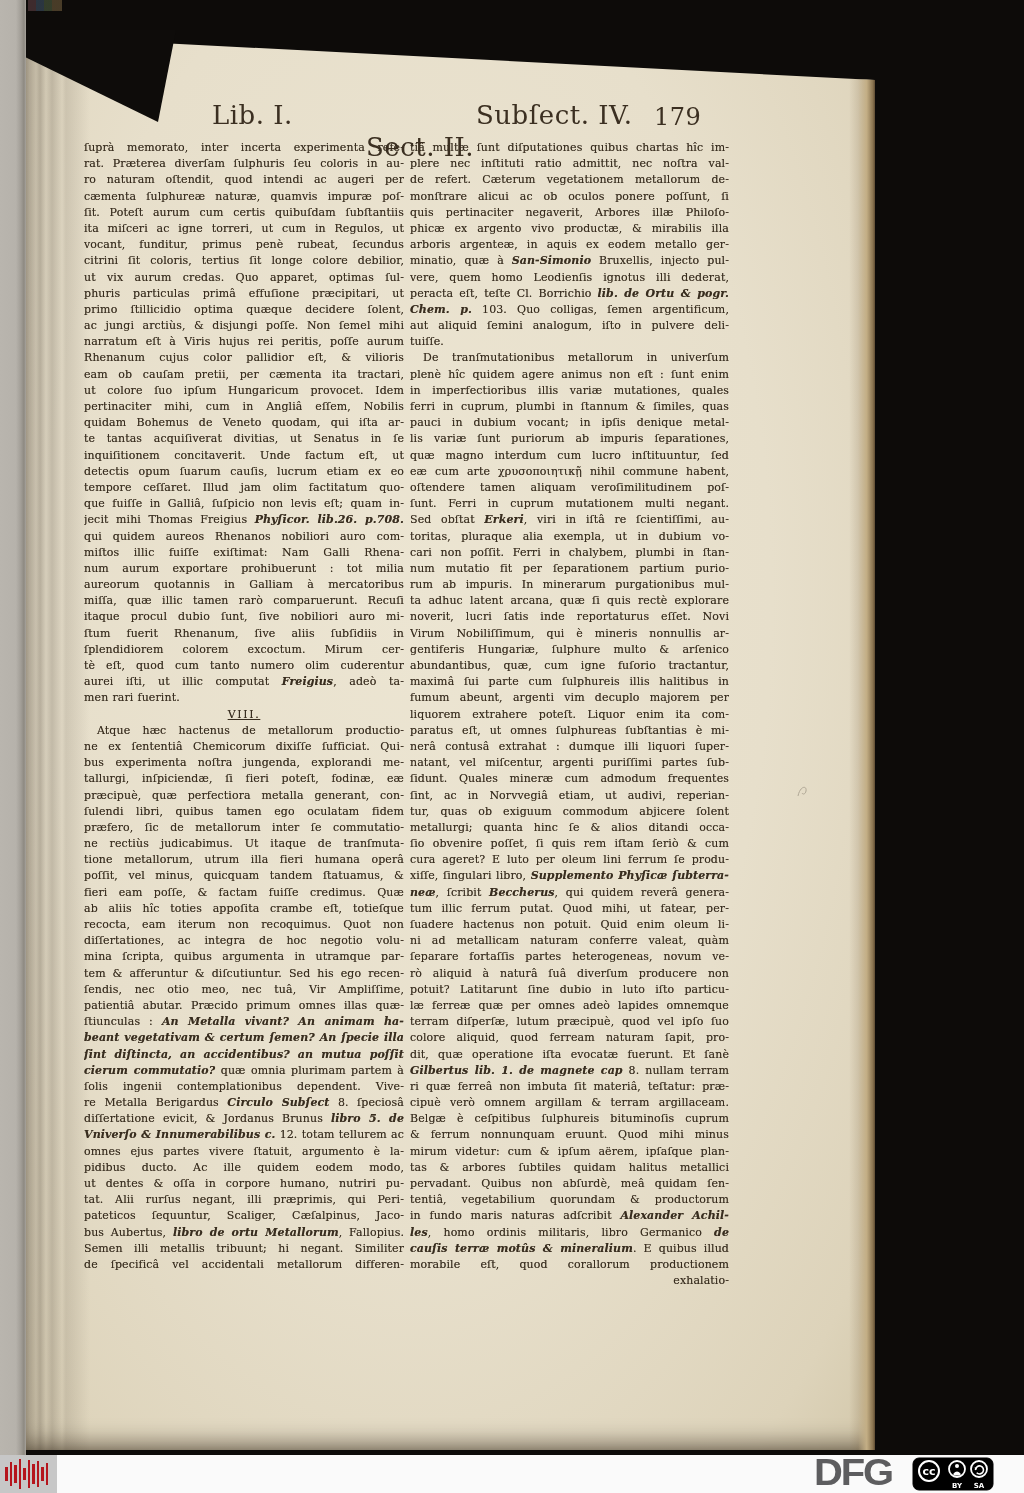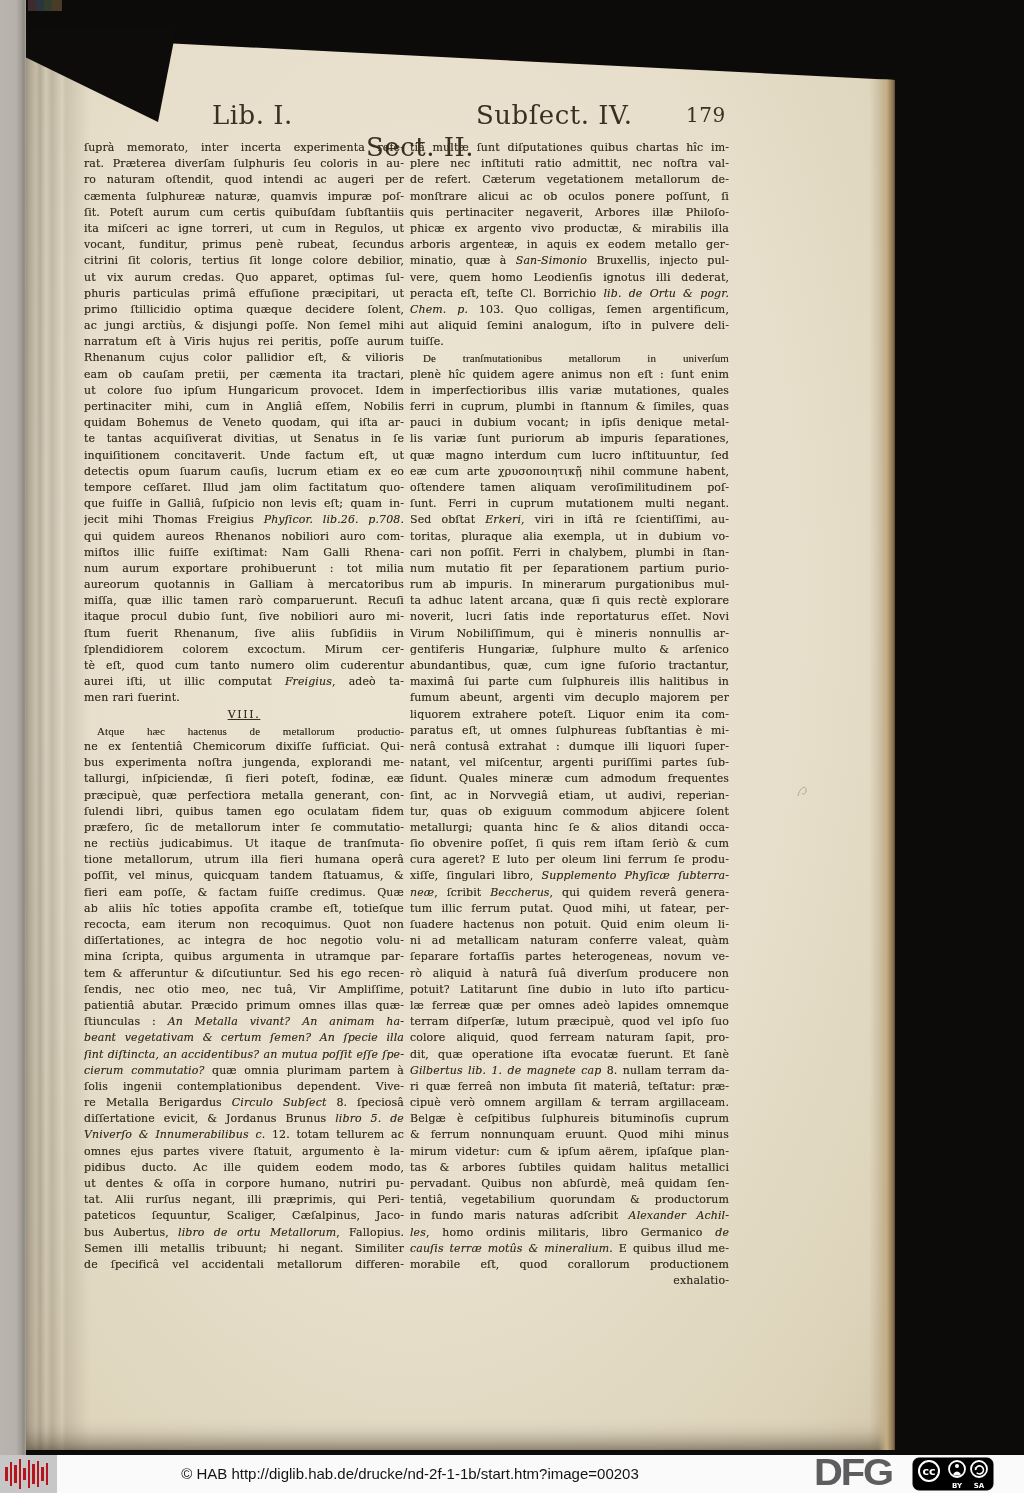--- a/index.html
+++ b/index.html
@@ -7,48 +7,48 @@
        font-family:"DejaVu Serif", serif;}
   
   .left-strip{position:absolute;left:0;top:0;width:26px;height:1455px;
     background:linear-gradient(90deg,#b9b5ae 0,#b6b2ab 16px,#a19d96 21px,#8d8981 24px,#a8a49d 26px);}
   .color-target-top{position:absolute;left:28px;top:0;width:34px;height:11px;opacity:.8;
     background:linear-gradient(90deg,#4a3336 0 8px,#32404e 8px 16px,#3e4a33 16px 24px,#57482f 24px 34px);}
   
   .page{position:absolute;left:26px;top:30px;width:849px;height:1420px;
     background:radial-gradient(ellipse at 45% 40%, #ece5d2 0%, #e7dfcb 55%, #ddd3ba 88%, #d3c8ab 100%);
     clip-path:polygon(0 6px,100% 50px,100% 100%,0 100%);
-    box-shadow:inset 0 -16px 20px -8px rgba(45,34,20,.5), inset -3px 0 6px rgba(45,34,20,.2);padding-left:20px;}
+    box-shadow:inset 0 -16px 20px -8px rgba(45,34,20,.5), inset -3px 0 6px rgba(45,34,20,.2);}
   .gutter-shade{position:absolute;left:0;top:0;width:70px;height:100%;pointer-events:none;
     background:linear-gradient(90deg,rgba(62,52,40,.30) 0,rgba(62,52,40,.16) 10px,rgba(62,52,40,.28) 14px,
       rgba(62,52,40,.10) 20px,rgba(62,52,40,.22) 26px,rgba(62,52,40,.06) 36px,
       rgba(62,52,40,.14) 40px,rgba(62,52,40,0) 64px);}
   .right-edge{position:absolute;right:0;top:0;width:26px;height:100%;pointer-events:none;
     background:linear-gradient(90deg,rgba(130,104,66,0) 0,rgba(130,104,66,.18) 35%,#c3ae85 68%,#8a7450 92%,#5e4c33 100%);}
   .corner-wedge{position:absolute;left:0;top:0;width:150px;height:92px;background:#0e0c0a;
     clip-path:polygon(0 0,100% 0,88% 100%,0 30%);}
   .pencil-mark{position:absolute;left:769px;top:752px;opacity:.45;}
   
   .hdr span{position:absolute;font-size:26px;color:#3b2f21;letter-spacing:.5px;white-space:nowrap;}
   .hdr .h1{left:186px;top:70px;}
   .hdr .h2{left:340px;top:70px;margin-top:32px;}
   .hdr .h3{left:450px;top:70px;}
-  .hdr .pgnum{left:628px;top:73px;font-size:20px;margin-left:32px;}
+  .hdr .pgnum{left:628px;top:73px;font-size:24px;}
   
   .col{position:absolute;top:110px;font-size:11px;line-height:16.2px;color:#382d1f;
        letter-spacing:.1px;word-spacing:.5px;}
   .col-left{left:58px;width:320px;}
   .col-right{left:384px;width:319px;}
   .tl{height:16.2px;overflow:hidden;text-align:justify;text-align-last:justify;
       text-shadow:0 0 .5px rgba(56,45,31,.55);}
-  .tl.ind{text-indent:13px;font-family:Liberation Serif, serif;}
+  .tl.ind{text-indent:13px;}
   .tl.ctr{text-align:center;text-align-last:center;letter-spacing:1.6px;text-decoration:underline;}
   .tl.lft{text-align:center;text-align-last:left;}
   .tl.rgt{text-align:left;text-align-last:right;}
-  .tl i{font-style:italic;}
+  .tl i{font-style:italic;font-weight:bold;}
   
   .footer{position:absolute;left:0;top:1455px;width:1024px;height:38px;background:#fafafa;}
   .footer-left{position:absolute;left:0;top:0;width:57px;height:38px;background:#c7c7c7;}
   .footer-left svg{display:block;margin:2px 0 0 3px;}
   .footer-text{position:absolute;left:0;top:0;width:820px;height:38px;line-height:38px;
     text-align:center;font-family:"Liberation Sans",sans-serif;font-size:15px;color:#141414;}
   .dfg{position:absolute;left:814px;top:-2px;height:38px;line-height:40px;
     font-family:"Liberation Sans",sans-serif;font-weight:bold;font-size:37px;color:#5d5d5f;
     letter-spacing:-2px;transform:scaleX(1.08);transform-origin:left center;}
   .cc-badge{position:absolute;left:912px;top:2px;}
@@ -232,21 +232,20 @@
           <rect x="16" y="2" width="2" height="30"></rect>
         <rect x="20" y="11" width="3" height="12"></rect>
           <rect x="25" y="3" width="2" height="28"></rect>
         <rect x="29" y="7" width="3" height="20"></rect>
           <rect x="34" y="4" width="2" height="26"></rect>
         <rect x="38" y="10" width="3" height="14"></rect>
           <rect x="43" y="6" width="2" height="22"></rect>
       </g>
     </svg>
   </div>
-  <div class="footer-text">© HAB http://diglib.hab.de/drucke/nd-2f-1-1b/start.htm?image=00203</div>
   <div class="dfg">DFG</div>
   <div class="cc-badge">
     <svg width="82" height="34" viewBox="0 0 82 34">
       <rect x="1" y="1" width="80" height="32" rx="6" fill="#000" stroke="#000"></rect>
       <circle cx="17" cy="14" r="10" fill="none" stroke="#fff" stroke-width="2"></circle>
       <text x="17" y="18" text-anchor="middle" font-family="DejaVu Sans, sans-serif" font-size="11" font-weight="bold" fill="#fff">cc</text>
       <circle cx="45" cy="12" r="8" fill="none" stroke="#fff" stroke-width="1.8"></circle>
       <circle cx="45" cy="9" r="2" fill="#fff"></circle>
       <path d="M41.5,16.5 q3.5,-4 7,0 l0,2 -7,0 z" fill="#fff"></path>
       <text x="45" y="31" text-anchor="middle" font-family="DejaVu Sans, sans-serif" font-size="7" font-weight="bold" fill="#fff">BY</text>

